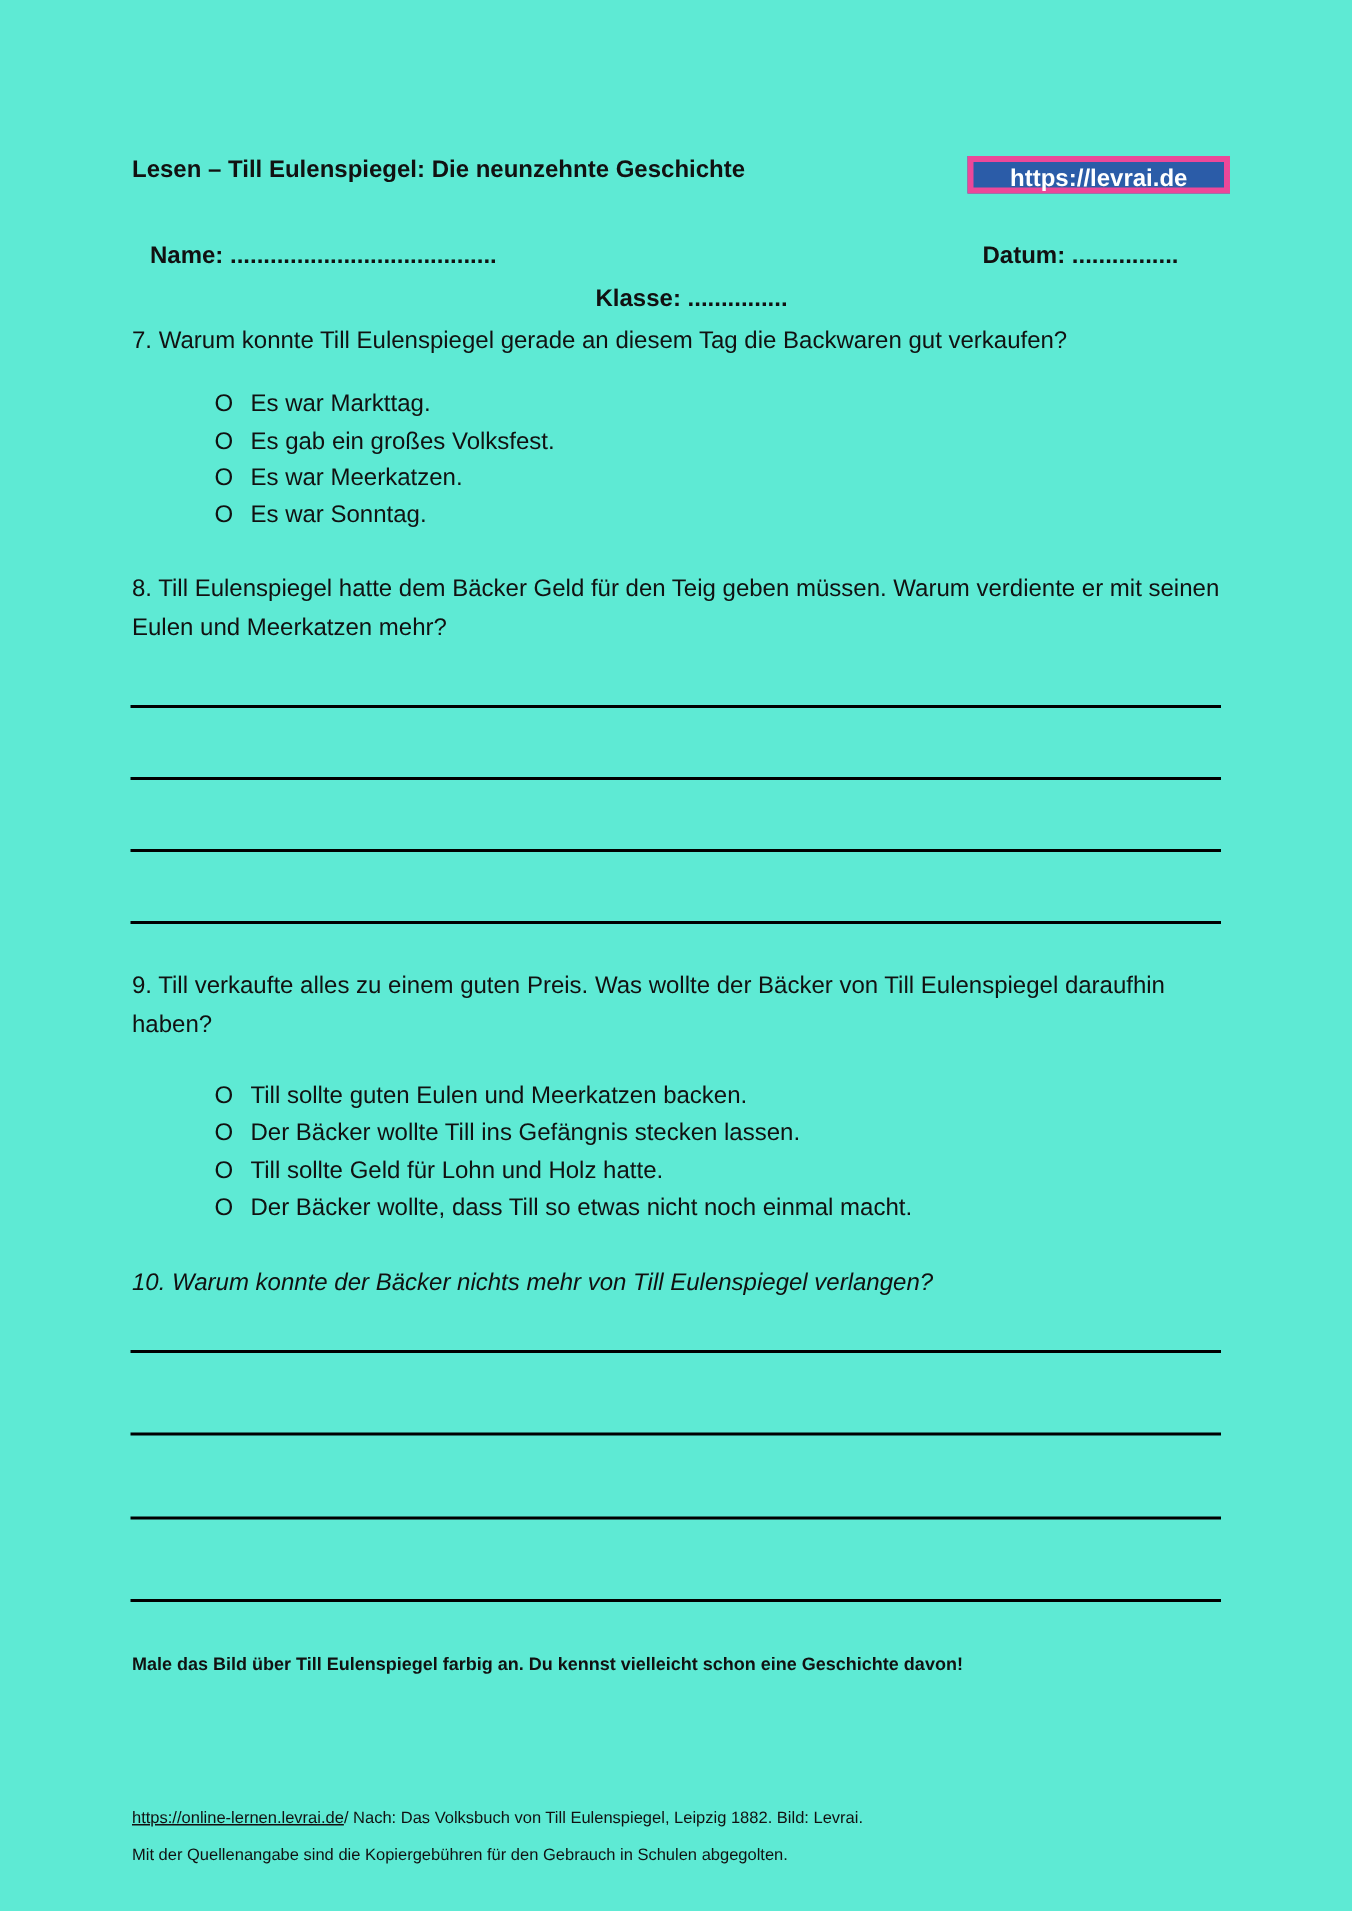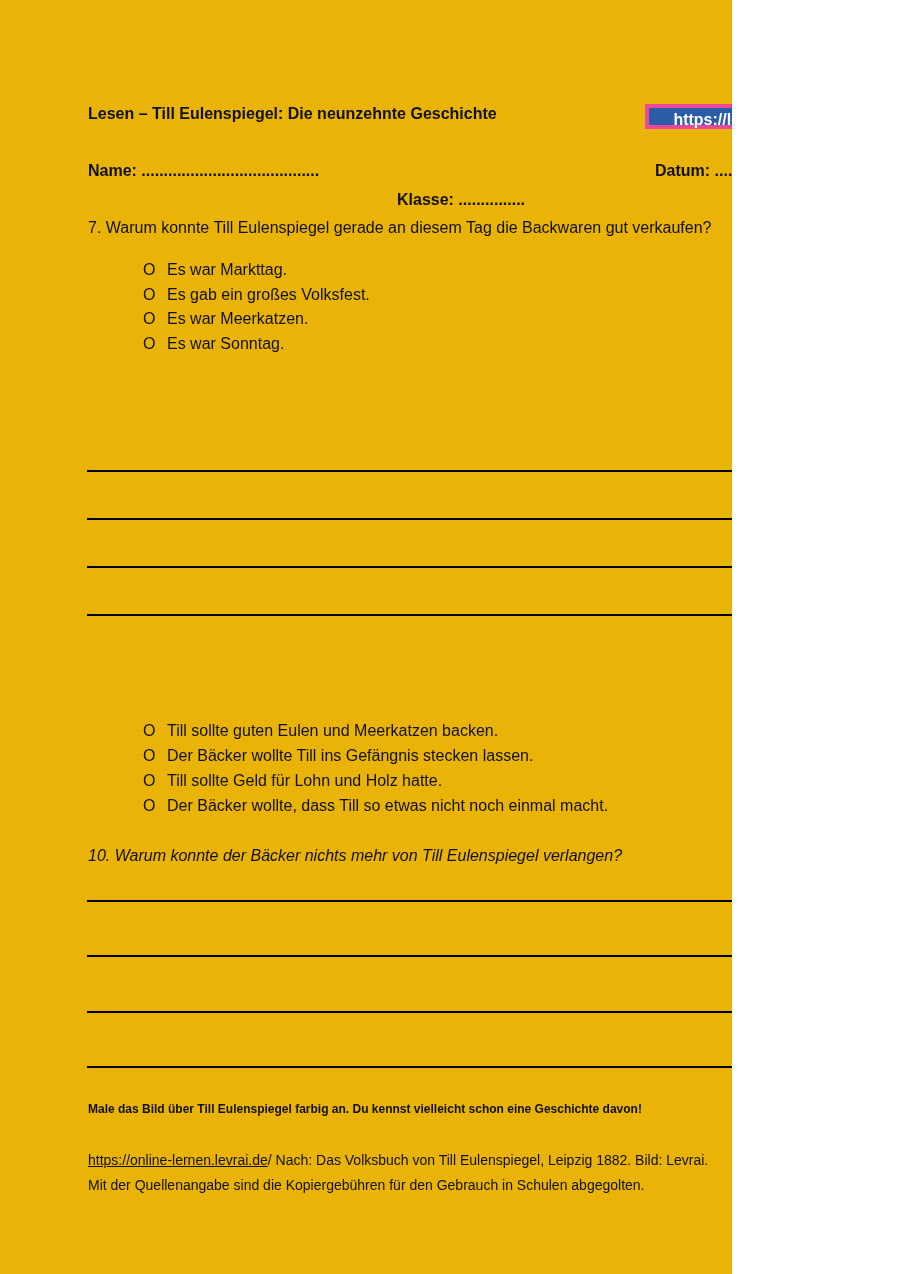--- a/index.html
+++ b/index.html
@@ -1,25 +1,24 @@
 <!DOCTYPE html>
 <html lang="de"><head>
 <meta charset="utf-8">
 <style>
   html, body { margin: 0; padding: 0; background: #ffffff; }
   .page {
     position: relative;
-    width: 712px;
+    width: 901px;
     height: 1274px;
-    background: #eab308;
+    background: #5eead4;
     font-family: "Liberation Sans", sans-serif;
     font-size: 16px;
     color: #111111;
     overflow: hidden;
-    padding-left: 20px;
   }
   .abs { position: absolute; left: 88px; width: 726px; }
 
   
   .title { top: 105px; font-weight: bold; white-space: nowrap; }
   .badge {
     position: absolute;
     left: 645px; top: 104px;
     width: 175px; height: 25px;
     box-sizing: border-box;
@@ -27,21 +26,21 @@
     border: 4px solid #ec4899;
     color: #ffffff;
     font-weight: bold;
     text-align: center;
     line-height: 23px;
   }
 
   
   .meta-row { top: 162px; height: 22px; }
   .meta-row span { position: absolute; top: 0; white-space: nowrap; font-weight: bold; }
-  .meta-name   { left: 0; }
+  .meta-name   { left: 12px; }
   .meta-klasse { left: 309px; margin-top: 29px; }
   .meta-datum  { left: 567px; }
 
   
   .question { line-height: 26px; }
   .q7  { top: 215px; white-space: nowrap; }
   .q8  { top: 380px; }
   .q9  { top: 645px; }
   .q10 { top: 843px; white-space: nowrap; font-style: italic; }
 
@@ -59,21 +58,21 @@
     left: 87px;
     width: 727px;
     height: 0;
     border-top: 2px solid #000000;
   }
   .la1 { top: 470px; } .la2 { top: 518px; } .la3 { top: 566px; } .la4 { top: 614px; }
   .lb1 { top: 900px; } .lb2 { top: 955px; } .lb3 { top: 1011px; } .lb4 { top: 1066px; }
 
   
   .instruction { top: 1102px; font-size: 12px; font-weight: bold; white-space: nowrap; }
-  .footer { top: 1148px; font-size: 14px; line-height: 25px; }
+  .footer { top: 1200px; font-size: 11px; line-height: 25px; }
   .footer-line { white-space: nowrap; }
   .footer-link { text-decoration: underline; color: #111111; cursor: pointer; }
 </style>
 </head>
 <body>
 
 <div class="page">
 
   <div class="abs title">Lesen – Till Eulenspiegel: Die neunzehnte Geschichte</div>
   <div class="badge">https://levrai.de</div>
@@ -98,26 +97,28 @@
     <div class="option-row">
       <span class="option-marker">O</span>
       <span>Es war Meerkatzen.</span>
     </div>
     <div class="option-row">
       <span class="option-marker">O</span>
       <span>Es war Sonntag.</span>
     </div>
   </div>
 
+  <div class="abs question q8">8. Till Eulenspiegel hatte dem Bäcker Geld für den Teig geben müssen. Warum verdiente er mit seinen Eulen und Meerkatzen mehr?</div>
 
   <div class="ansline la1"></div>
   <div class="ansline la2"></div>
   <div class="ansline la3"></div>
   <div class="ansline la4"></div>
 
+  <div class="abs question q9">9. Till verkaufte alles zu einem guten Preis. Was wollte der Bäcker von Till Eulenspiegel daraufhin haben?</div>
 
   <div class="abs options options-b">
     <div class="option-row">
       <span class="option-marker">O</span>
       <span>Till sollte guten Eulen und Meerkatzen backen.</span>
     </div>
     <div class="option-row">
       <span class="option-marker">O</span>
       <span>Der Bäcker wollte Till ins Gefängnis stecken lassen.</span>
     </div>

